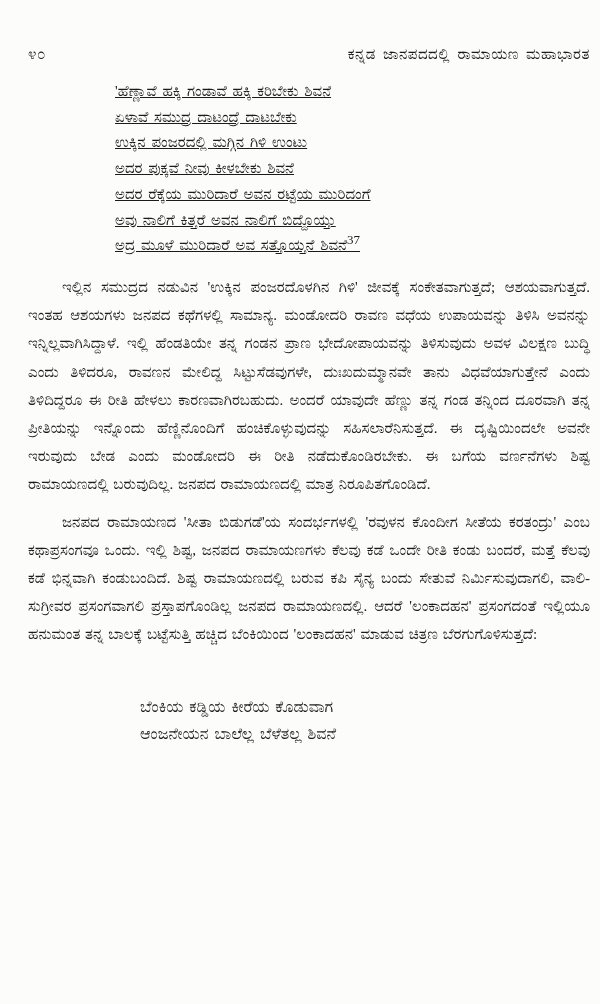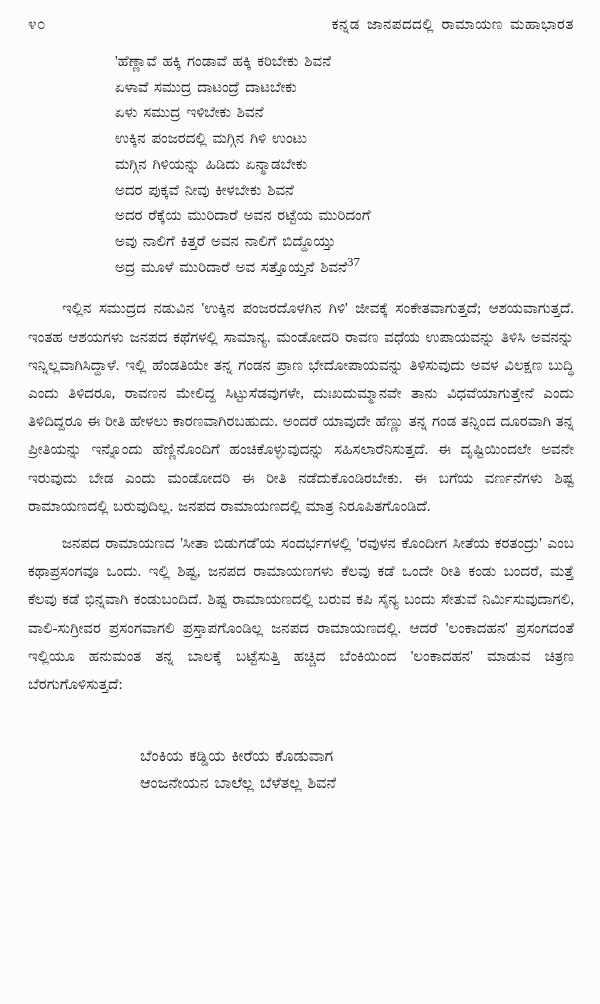--- a/index.html
+++ b/index.html
@@ -11,50 +11,52 @@
     height: 1004px;
     background: #fcfcfa;
     font-family: "Liberation Serif", "DejaVu Serif", serif;
     color: #1b1b1b;
     overflow: hidden;
   }
   .page {
     box-sizing: border-box;
     width: 600px;
     height: 788px;
-    padding: 16px 26px 0 28px;
+    padding: 16px 10px 0 28px;
     background: #fcfcfa;
   }
   .header {
     display: flex;
     justify-content: space-between;
     align-items: baseline;
     font-size: 15px;
     letter-spacing: 0.5px;
   }
   .page-num {
     font-size: 15px;
   }
   .running-title {
     font-size: 15px;
     word-spacing: 3px;
+    margin-top: 30px;
   }
   .section-label {
     margin-top: 27px;
     font-size: 15.5px;
   }
   .verse {
     margin-top: 16px;
     margin-left: 87px;
     font-size: 15px;
     line-height: 25.7px;
     word-spacing: 2px;
   }
   .verse .vline {
     white-space: nowrap;
+    text-decoration: underline;
   }
   .verse sup {
     font-size: 13px;
     vertical-align: super;
     line-height: 0;
   }
   .prose {
     margin: 0;
     margin-top: 14px;
     font-size: 15px;
@@ -81,23 +83,21 @@
 
   <div class="header">
     <span class="page-num">೪೦</span>
     <span class="running-title">ಕನ್ನಡ ಜಾನಪದದಲ್ಲಿ ರಾಮಾಯಣ ಮಹಾಭಾರತ</span>
   </div>
 
 
   <div class="verse">
     <div class="vline">'ಹೆಣ್ಣಾವೆ ಹಕ್ಕಿ ಗಂಡಾವೆ ಹಕ್ಕಿ ಕರಿಬೇಕು ಶಿವನೆ</div>
     <div class="vline">ಏಳಾವೆ ಸಮುದ್ರ ದಾಟಂದ್ರೆ ದಾಟಬೇಕು</div>
-    <div class="vline">ಏಳು ಸಮುದ್ರ ಇಳಿಬೇಕು ಶಿವನೆ</div>
     <div class="vline">ಉಕ್ಕಿನ ಪಂಜರದಲ್ಲಿ ಮಗ್ಗಿನ ಗಿಳಿ ಉಂಟು</div>
-    <div class="vline">ಮಗ್ಗಿನ ಗಿಳಿಯನ್ನು ಹಿಡಿದು ಏನ್ಮಾಡಬೇಕು</div>
     <div class="vline">ಅದರ ಪುಕ್ಕವೆ ನೀವು ಕೀಳಬೇಕು ಶಿವನೆ</div>
     <div class="vline">ಅದರ ರೆಕ್ಕೆಯ ಮುರಿದಾರೆ ಅವನ ರಟ್ಟೆಯ ಮುರಿದಂಗೆ</div>
     <div class="vline">ಅವು ನಾಲಿಗೆ ಕಿತ್ತರೆ ಅವನ ನಾಲಿಗೆ ಬಿದ್ದೊಯ್ತು</div>
     <div class="vline"><span>ಅದ್ರ ಮೂಳೆ ಮುರಿದಾರೆ ಅವ ಸತ್ತೊಯ್ತನೆ ಶಿವನೆ</span><sup>37</sup></div>
   </div>
 
   <p class="prose">ಇಲ್ಲಿನ ಸಮುದ್ರದ ನಡುವಿನ 'ಉಕ್ಕಿನ ಪಂಜರದೊಳಗಿನ ಗಿಳಿ' ಜೀವಕ್ಕೆ ಸಂಕೇತವಾಗುತ್ತದೆ; ಆಶಯವಾಗುತ್ತದೆ. ಇಂತಹ ಆಶಯಗಳು ಜನಪದ ಕಥೆಗಳಲ್ಲಿ ಸಾಮಾನ್ಯ. ಮಂಡೋದರಿ ರಾವಣ ವಧೆಯ ಉಪಾಯವನ್ನು ತಿಳಿಸಿ ಅವನನ್ನು ಇನ್ನಿಲ್ಲವಾಗಿಸಿದ್ದಾಳೆ. ಇಲ್ಲಿ ಹೆಂಡತಿಯೇ ತನ್ನ ಗಂಡನ ಪ್ರಾಣ ಭೇದೋಪಾಯವನ್ನು ತಿಳಿಸುವುದು ಅವಳ ವಿಲಕ್ಷಣ ಬುದ್ಧಿ ಎಂದು ತಿಳಿದರೂ, ರಾವಣನ ಮೇಲಿದ್ದ ಸಿಟ್ಟುಸೆಡವುಗಳೇ, ದುಃಖದುಮ್ಮಾನವೇ ತಾನು ವಿಧವೆಯಾಗುತ್ತೇನೆ ಎಂದು ತಿಳಿದಿದ್ದರೂ ಈ ರೀತಿ ಹೇಳಲು ಕಾರಣವಾಗಿರಬಹುದು. ಅಂದರೆ ಯಾವುದೇ ಹೆಣ್ಣು ತನ್ನ ಗಂಡ ತನ್ನಿಂದ ದೂರವಾಗಿ ತನ್ನ ಪ್ರೀತಿಯನ್ನು ಇನ್ನೊಂದು ಹೆಣ್ಣಿನೊಂದಿಗೆ ಹಂಚಿಕೊಳ್ಳುವುದನ್ನು ಸಹಿಸಲಾರೆನಿಸುತ್ತದೆ. ಈ ದೃಷ್ಟಿಯಿಂದಲೇ ಅವನೇ ಇರುವುದು ಬೇಡ ಎಂದು ಮಂಡೋದರಿ ಈ ರೀತಿ ನಡೆದುಕೊಂಡಿರಬೇಕು. ಈ ಬಗೆಯ ವರ್ಣನೆಗಳು ಶಿಷ್ಟ ರಾಮಾಯಣದಲ್ಲಿ ಬರುವುದಿಲ್ಲ. ಜನಪದ ರಾಮಾಯಣದಲ್ಲಿ ಮಾತ್ರ ನಿರೂಪಿತಗೊಂಡಿದೆ.</p>
 
   <p class="prose second">ಜನಪದ ರಾಮಾಯಣದ 'ಸೀತಾ ಬಿಡುಗಡೆ'ಯ ಸಂದರ್ಭಗಳಲ್ಲಿ 'ರವುಳನ ಕೊಂದೀಗ ಸೀತೆಯ ಕರತಂದ್ರು' ಎಂಬ ಕಥಾಪ್ರಸಂಗವೂ ಒಂದು. ಇಲ್ಲಿ ಶಿಷ್ಟ, ಜನಪದ ರಾಮಾಯಣಗಳು ಕೆಲವು ಕಡೆ ಒಂದೇ ರೀತಿ ಕಂಡು ಬಂದರೆ, ಮತ್ತೆ ಕೆಲವು ಕಡೆ ಭಿನ್ನವಾಗಿ ಕಂಡುಬಂದಿದೆ. ಶಿಷ್ಟ ರಾಮಾಯಣದಲ್ಲಿ ಬರುವ ಕಪಿ ಸೈನ್ಯ ಬಂದು ಸೇತುವೆ ನಿರ್ಮಿಸುವುದಾಗಲಿ, ವಾಲಿ-ಸುಗ್ರೀವರ ಪ್ರಸಂಗವಾಗಲಿ ಪ್ರಸ್ತಾಪಗೊಂಡಿಲ್ಲ ಜನಪದ ರಾಮಾಯಣದಲ್ಲಿ. ಆದರೆ 'ಲಂಕಾದಹನ' ಪ್ರಸಂಗದಂತೆ ಇಲ್ಲಿಯೂ ಹನುಮಂತ ತನ್ನ ಬಾಲಕ್ಕೆ ಬಟ್ಟೆಸುತ್ತಿ ಹಚ್ಚಿದ ಬೆಂಕಿಯಿಂದ 'ಲಂಕಾದಹನ' ಮಾಡುವ ಚಿತ್ರಣ ಬೆರಗುಗೊಳಿಸುತ್ತದೆ:</p>
 

